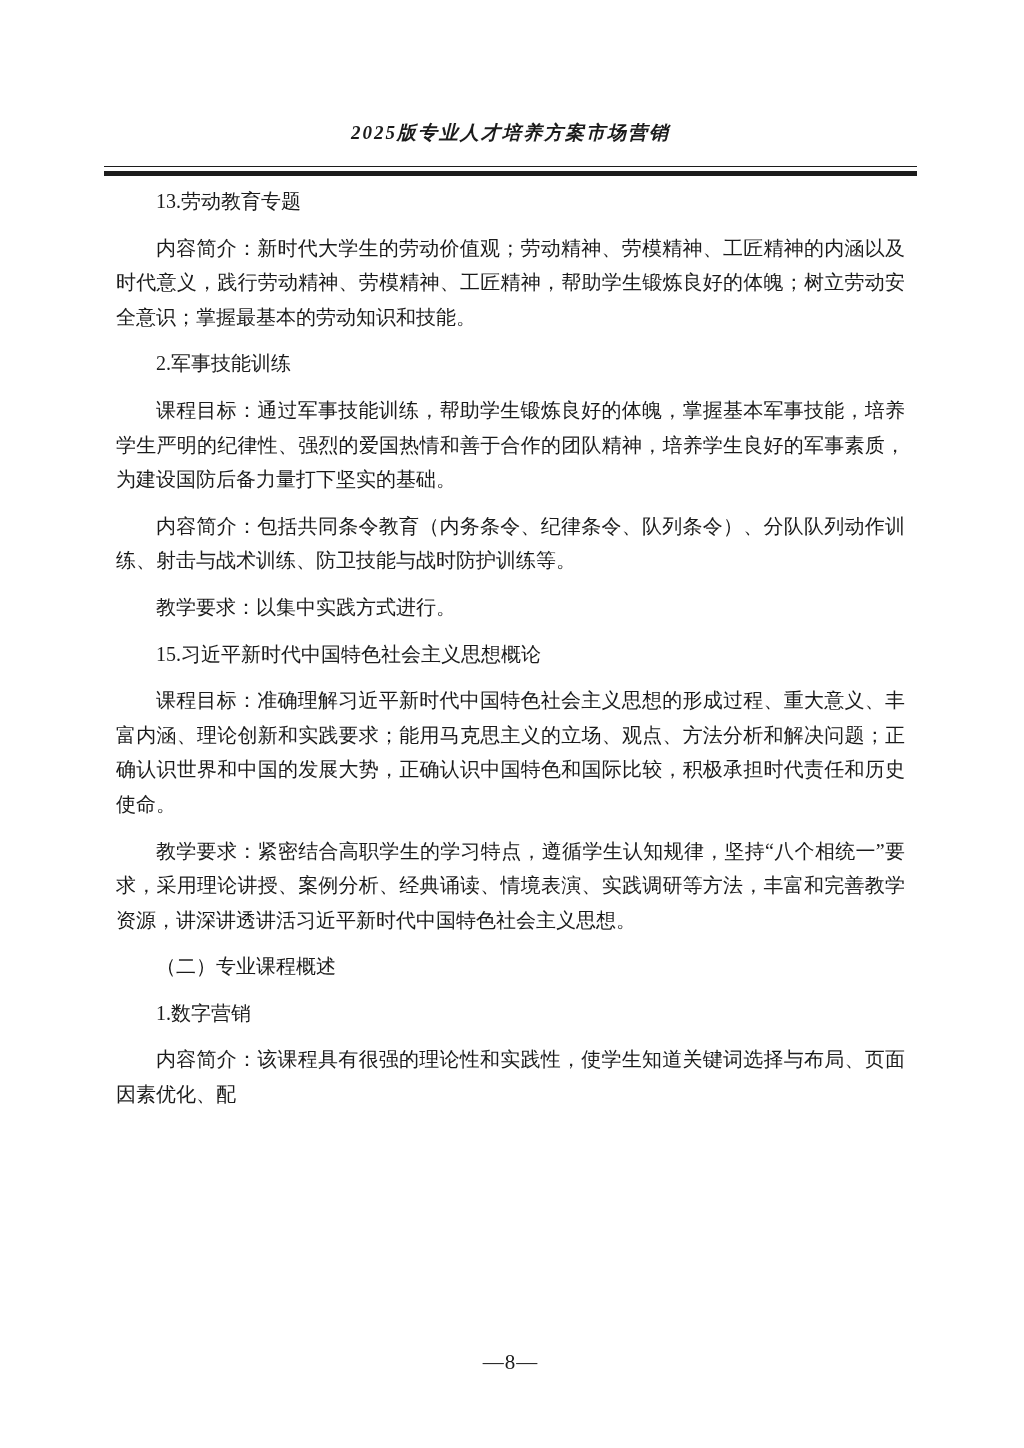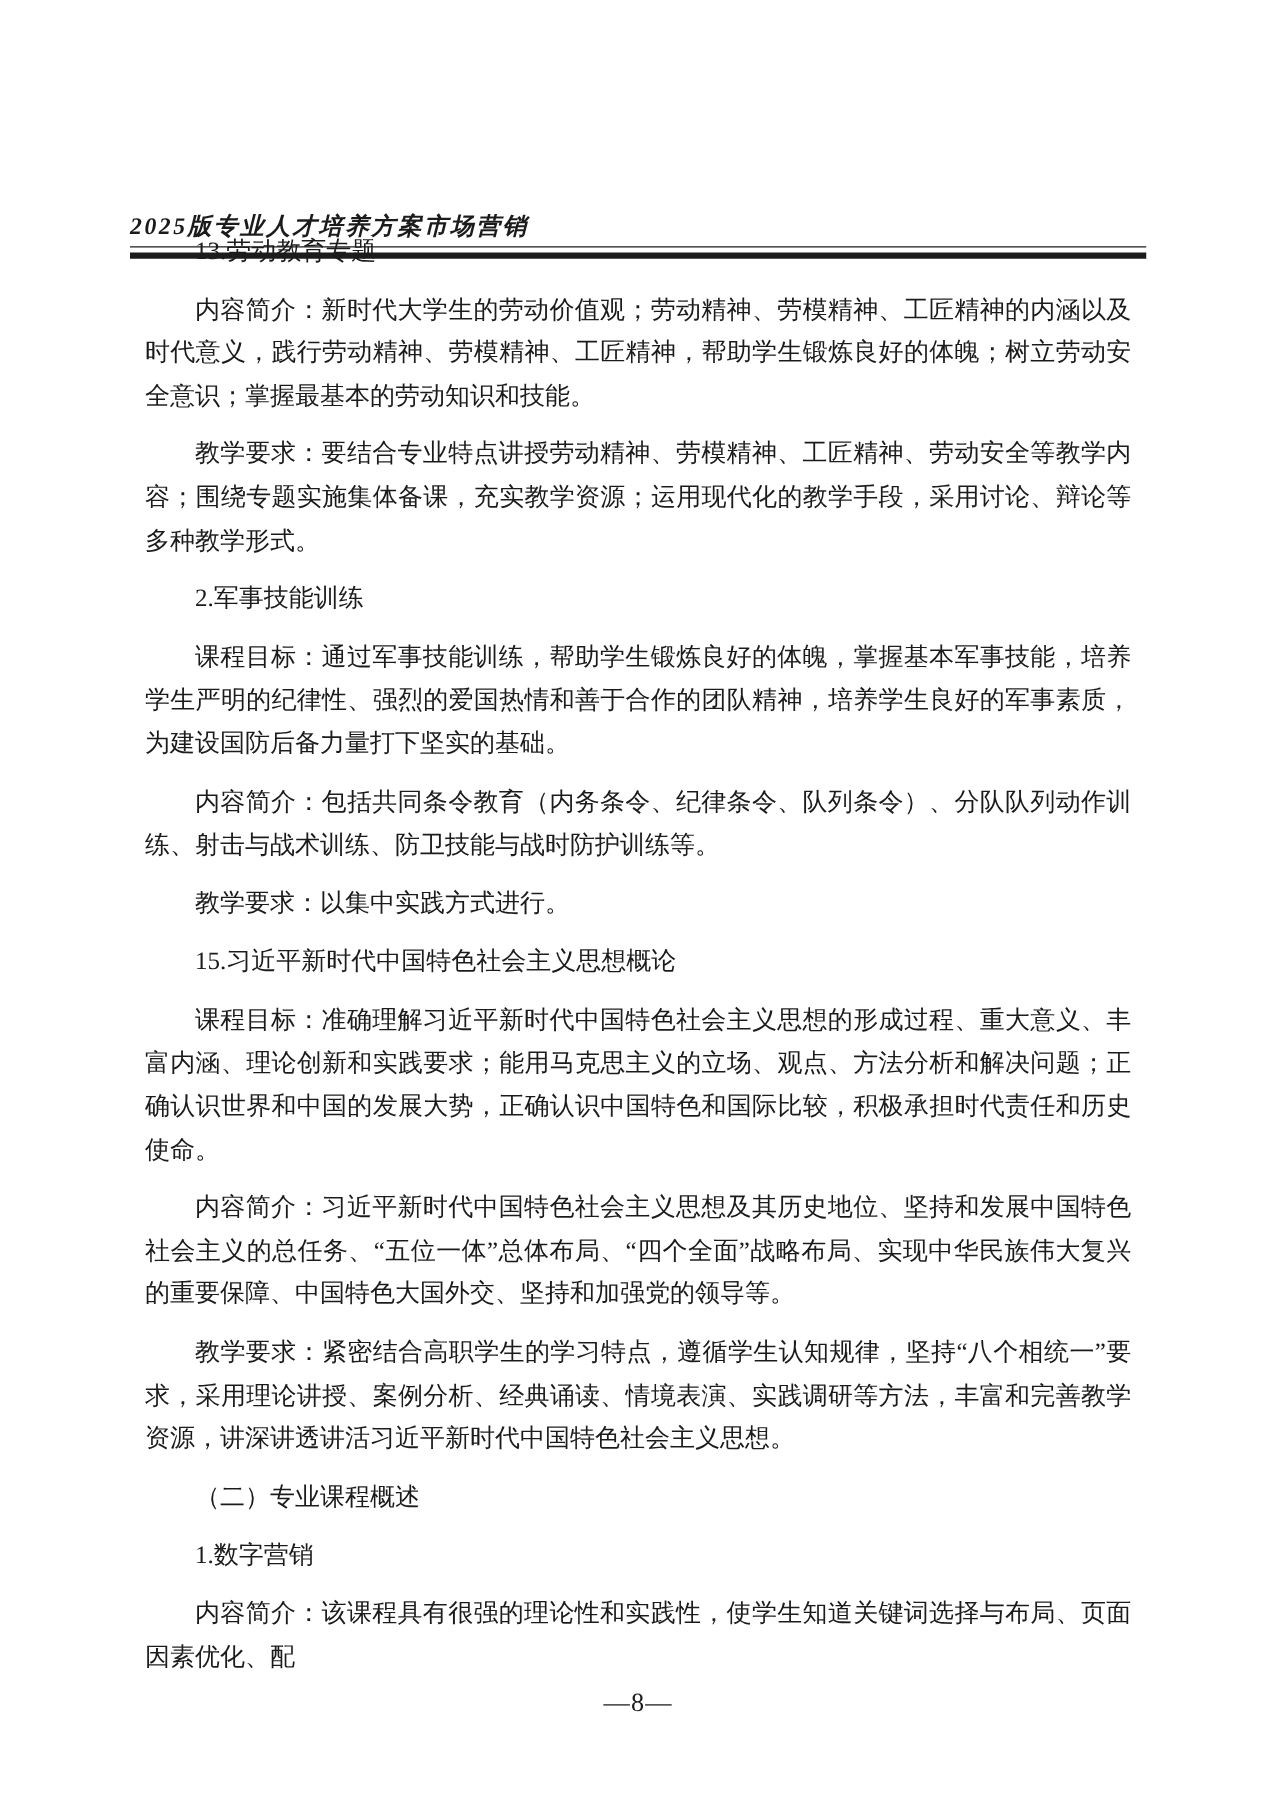--- a/index.html
+++ b/index.html
@@ -15,29 +15,28 @@
     margin: 0 auto;
   }
   .header {
     position: absolute;
     left: 104px;
     width: 813px;
     top: 120px;
   }
   .header-row {
     display: flex;
-    justify-content: flex-start;
+    justify-content: center;
     align-items: baseline;
     font-size: 19px;
     font-weight: bold;
     font-style: italic;
     letter-spacing: 2px;
-    padding-bottom: 3px;
+    padding-bottom: 20px;
     border-bottom: 1.5px solid #1c1c1c;
-    margin-top: 48px;
   }
   .header-rule {
     margin-top: 4px;
     height: 2px;
     border-top: 2px solid #1c1c1c;
     border-bottom: 3px solid #1c1c1c;
   }
   .document-body {
     position: absolute;
     left: 104px;
@@ -70,28 +69,26 @@
     <div class="header-row">
       <span>2025版专业人才培养方案</span>
       <span>市场营销</span>
     </div>
     <div class="header-rule"></div>
   </div>
 
   <div class="document-body">
       <p class="para heading">13.劳动教育专题</p>
       <p class="para">内容简介：新时代大学生的劳动价值观；劳动精神、劳模精神、工匠精神的内涵以及时代意义，践行劳动精神、劳模精神、工匠精神，帮助学生锻炼良好的体魄；树立劳动安全意识；掌握最基本的劳动知识和技能。</p>
-      <p class="para">教学要求：要结合专业特点讲授劳动精神、劳模精神、工匠精神、劳动安全等教学内容；围绕专题实施集体备课，充实教学资源；运用现代化的教学手段，采用讨论、辩论等多种教学形式。</p>
       <p class="para heading">2.军事技能训练</p>
       <p class="para">课程目标：通过军事技能训练，帮助学生锻炼良好的体魄，掌握基本军事技能，培养学生严明的纪律性、强烈的爱国热情和善于合作的团队精神，培养学生良好的军事素质，为建设国防后备力量打下坚实的基础。</p>
       <p class="para">内容简介：包括共同条令教育（内务条令、纪律条令、队列条令）、分队队列动作训练、射击与战术训练、防卫技能与战时防护训练等。</p>
       <p class="para">教学要求：以集中实践方式进行。</p>
       <p class="para heading">15.习近平新时代中国特色社会主义思想概论</p>
       <p class="para">课程目标：准确理解习近平新时代中国特色社会主义思想的形成过程、重大意义、丰富内涵、理论创新和实践要求；能用马克思主义的立场、观点、方法分析和解决问题；正确认识世界和中国的发展大势，正确认识中国特色和国际比较，积极承担时代责任和历史使命。</p>
-      <p class="para">内容简介：习近平新时代中国特色社会主义思想及其历史地位、坚持和发展中国特色社会主义的总任务、“五位一体”总体布局、“四个全面”战略布局、实现中华民族伟大复兴的重要保障、中国特色大国外交、坚持和加强党的领导等。</p>
       <p class="para">教学要求：紧密结合高职学生的学习特点，遵循学生认知规律，坚持“八个相统一”要求，采用理论讲授、案例分析、经典诵读、情境表演、实践调研等方法，丰富和完善教学资源，讲深讲透讲活习近平新时代中国特色社会主义思想。</p>
       <p class="para heading">（二）专业课程概述</p>
       <p class="para heading">1.数字营销</p>
       <p class="para">内容简介：该课程具有很强的理论性和实践性，使学生知道关键词选择与布局、页面因素优化、配</p>
     </div>
 
   <div class="footer">
     <span>—8—</span>
   </div>
 

